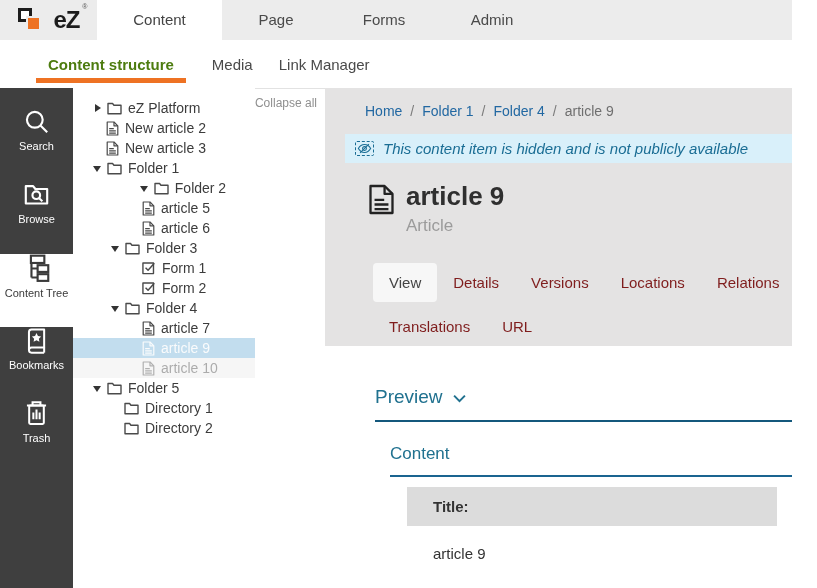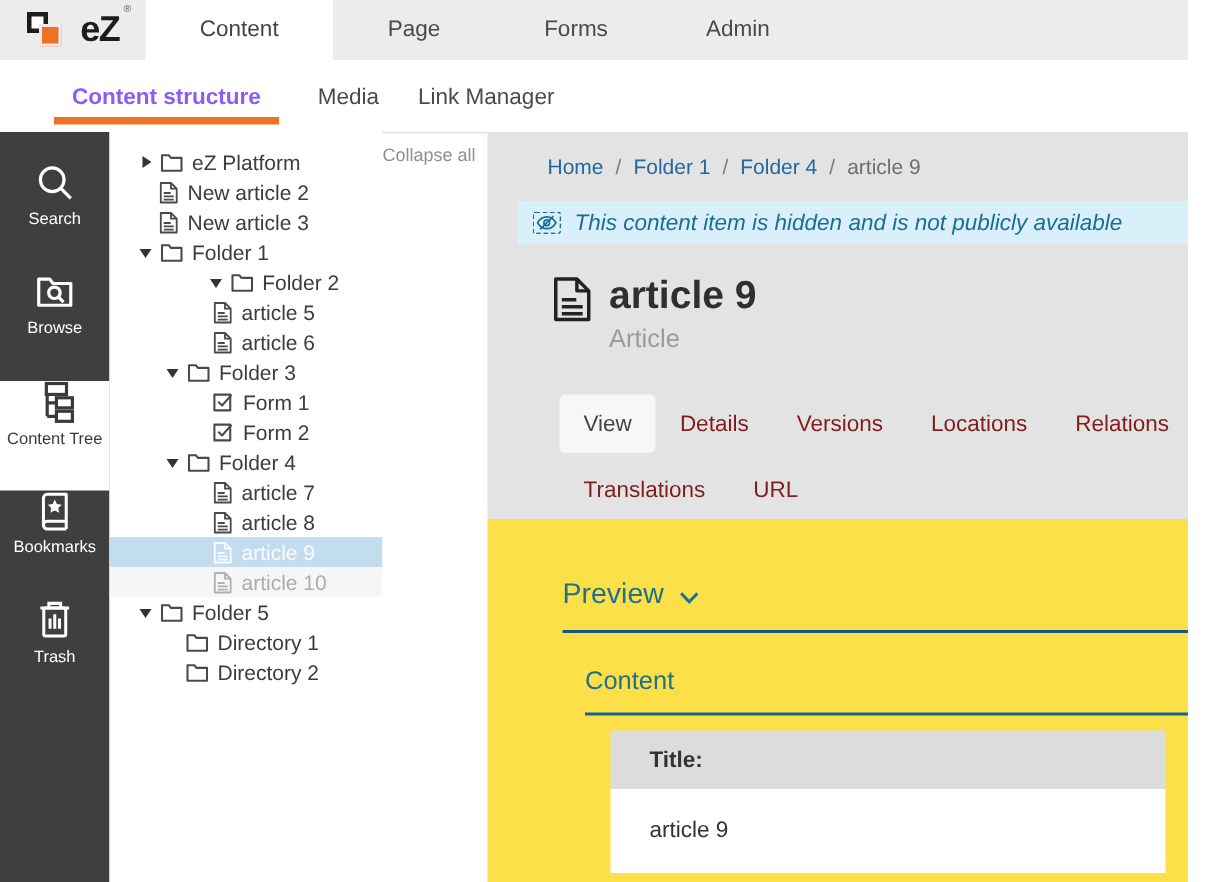--- a/index.html
+++ b/index.html
@@ -15,21 +15,21 @@
   .logo-sq-orange { position:absolute; left:9px; top:11px; width:15px; height:15px; background:var(--accent); border:2px solid #ececec; }
   .logo-text { font-size:24px; font-weight:bold; color:#1c1c1c; letter-spacing:-1px; position:relative; }
   .logo-reg { position:absolute; top:-3px; right:-7px; font-size:7px; font-weight:normal; color:#555; }
   .top-tabs { display:flex; }
   .top-tab { min-width:108px; padding:0 8px; line-height:40px; text-align:center; font-size:15px; color:#4a4a4a; cursor:pointer; }
   .top-tab.active { background:#fff; min-width:125px; color:#444; }
 
   
   .sub-bar { height:48px; background:#fff; display:flex; align-items:stretch; padding-left:36px; }
   .sub-tab { margin-right:26px; display:flex; align-items:center; font-size:15px; color:#4a4a4a; position:relative; cursor:pointer; }
-  .sub-tab.active { font-weight:bold; color:#8b5cf6; padding:0 12px;text-align:right; }
+  .sub-tab.active { font-weight:bold; color:#4d7c0f; padding:0 12px;text-align:right; }
   .sub-tab.active::after { content:""; position:absolute; left:0; right:0; bottom:5px; height:5px; background:var(--accent); }
 
   
   .body { display:flex; height:500px; }
 
   
   .side-rail { width:73px; background:var(--sidebar-bg); display:flex; flex-direction:column; padding-top:20px; flex:0 0 73px; }
   .rail-item { height:73px; display:flex; flex-direction:column; align-items:center; justify-content:flex-start; gap:5px; color:#fff; cursor:pointer; }
   .rail-item.active { background:#fff; color:#3a3a3a; }
   .rail-label { font-size:11px; }
@@ -64,21 +64,21 @@
   .title-icon { color:#222; display:flex; margin-top:2px; }
   .page-title { font-size:26px; font-weight:bold; color:#2f2f2f; line-height:1.1; }
   .ctype { font-size:17px; color:#9b9b9b; margin-top:5px; }
   .tab-rows { margin:27px 0 0 48px; }
   .tab-row { display:flex; }
   .tab-row + .tab-row { margin-top:5px; }
   .ctab { padding:11px 16px; font-size:15px; color:#7f1d1d; cursor:pointer; white-space:nowrap; }
   .ctab.active { background:#f7f7f7; border-radius:4px; color:#444; }
 
   
-  .panel { flex:1; background:#fde047; padding:40px 0 0 50px; }
+  .panel { flex:1; background:#ffffff; padding:40px 0 0 50px; }
   .preview-head { display:flex; align-items:center; gap:10px; color:var(--teal); font-size:19px; padding-bottom:12px; border-bottom:2px solid #14587c; cursor:pointer; }
   .chev { display:flex; color:var(--teal); margin-top:3px; }
   .content-sec { margin:22px 0 0 15px; }
   .content-head { color:var(--teal); font-size:17px; padding-bottom:11px; border-bottom:2px solid #1a6490; }
   .field-table { margin:10px 15px 0 17px; }
   .field-head { background:#dcdcdc; font-weight:bold; font-size:15px; color:#333; padding:11px 0 11px 26px; }
   .field-val { background:#fff; font-size:15px; color:#333; padding:19px 0 20px 26px; }
 </style>
 </head>
 <body>
@@ -294,32 +294,20 @@
               <span class="t-icon">
                 <svg viewBox="0 0 14 16" width="13" height="15" fill="none" stroke="currentColor" stroke-width="1.3" stroke-linejoin="round">
                   <path d="M1.3 1 H8.6 L12.7 5.1 V15 H1.3 Z"></path>
                   <path d="M8.6 1 V5.1 H12.7"></path>
                   <path d="M3.4 8.2 H8.4 M3.4 10.6 H10.6 M3.4 13 H10.6"></path>
                 </svg>
               </span>
               <span class="t-label">article 7</span>
             </span>
           </div>
-          <div class="tree-row" style="padding-left: 69px;">
-            <span class="inner">
-              <span class="t-icon">
-                <svg viewBox="0 0 14 16" width="13" height="15" fill="none" stroke="currentColor" stroke-width="1.3" stroke-linejoin="round">
-                  <path d="M1.3 1 H8.6 L12.7 5.1 V15 H1.3 Z"></path>
-                  <path d="M8.6 1 V5.1 H12.7"></path>
-                  <path d="M3.4 8.2 H8.4 M3.4 10.6 H10.6 M3.4 13 H10.6"></path>
-                </svg>
-              </span>
-              <span class="t-label">article 8</span>
-            </span>
-          </div>
           <div class="tree-row selected" style="padding-left: 69px;">
             <span class="inner">
               <span class="t-icon">
                 <svg viewBox="0 0 14 16" width="13" height="15" fill="none" stroke="currentColor" stroke-width="1.3" stroke-linejoin="round">
                   <path d="M1.3 1 H8.6 L12.7 5.1 V15 H1.3 Z"></path>
                   <path d="M8.6 1 V5.1 H12.7"></path>
                   <path d="M3.4 8.2 H8.4 M3.4 10.6 H10.6 M3.4 13 H10.6"></path>
                 </svg>
               </span>
               <span class="t-label">article 9</span>

